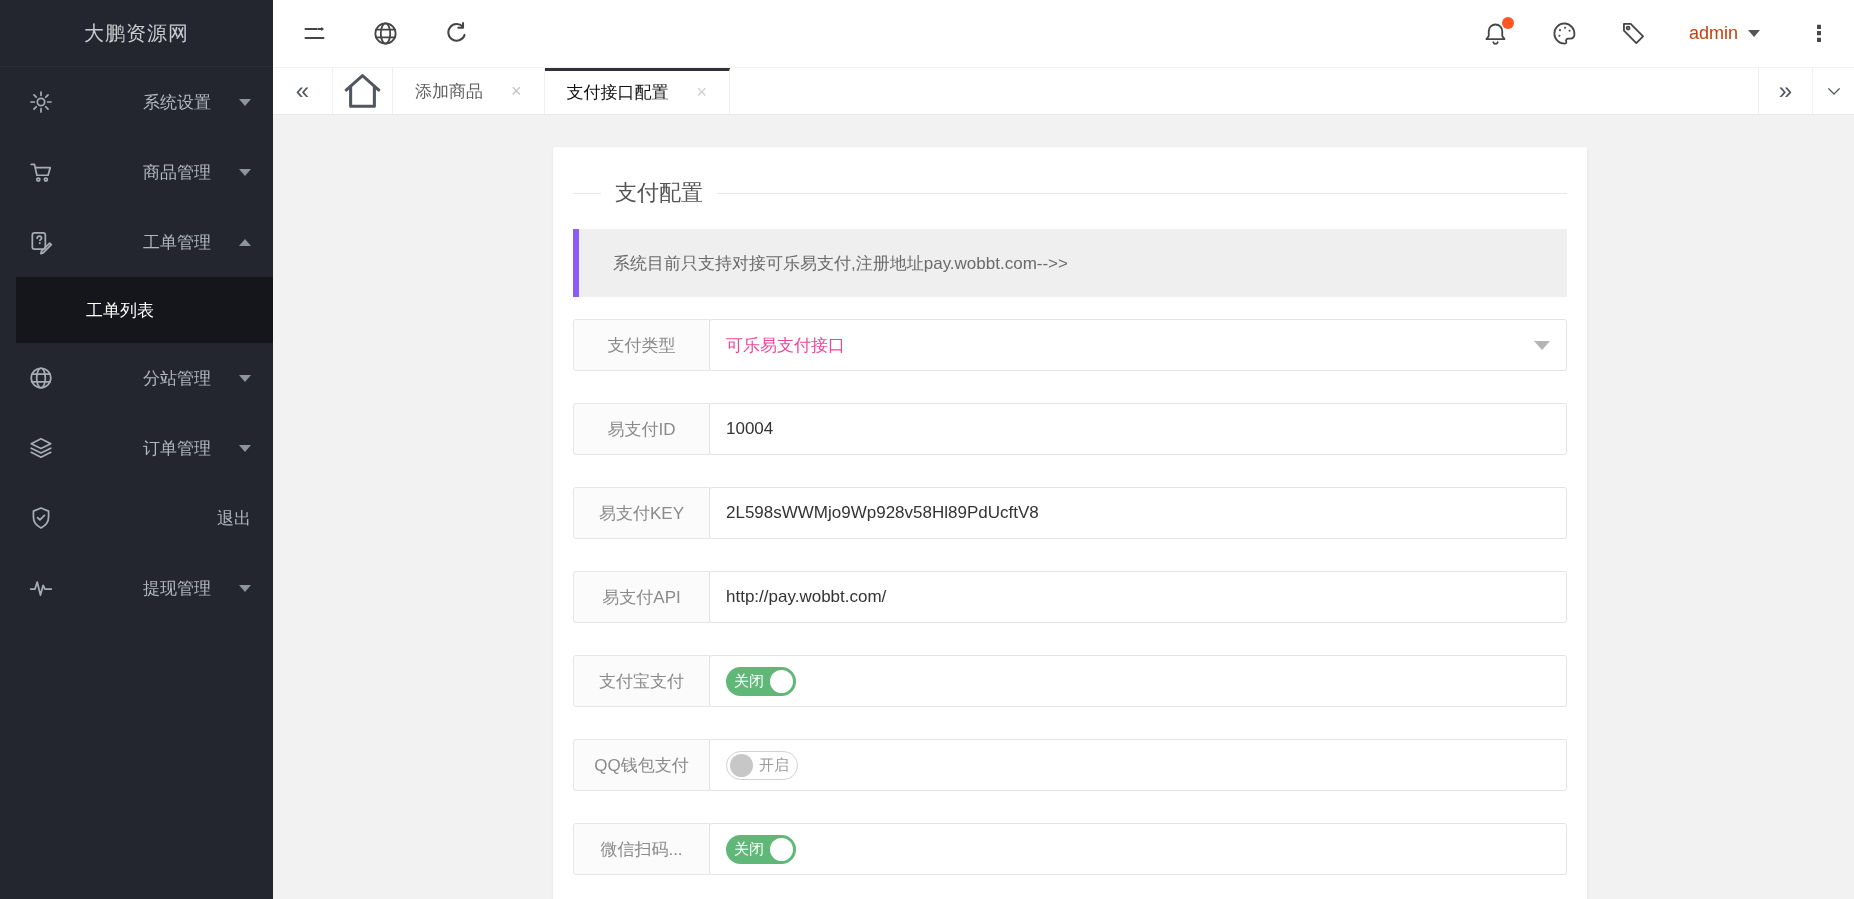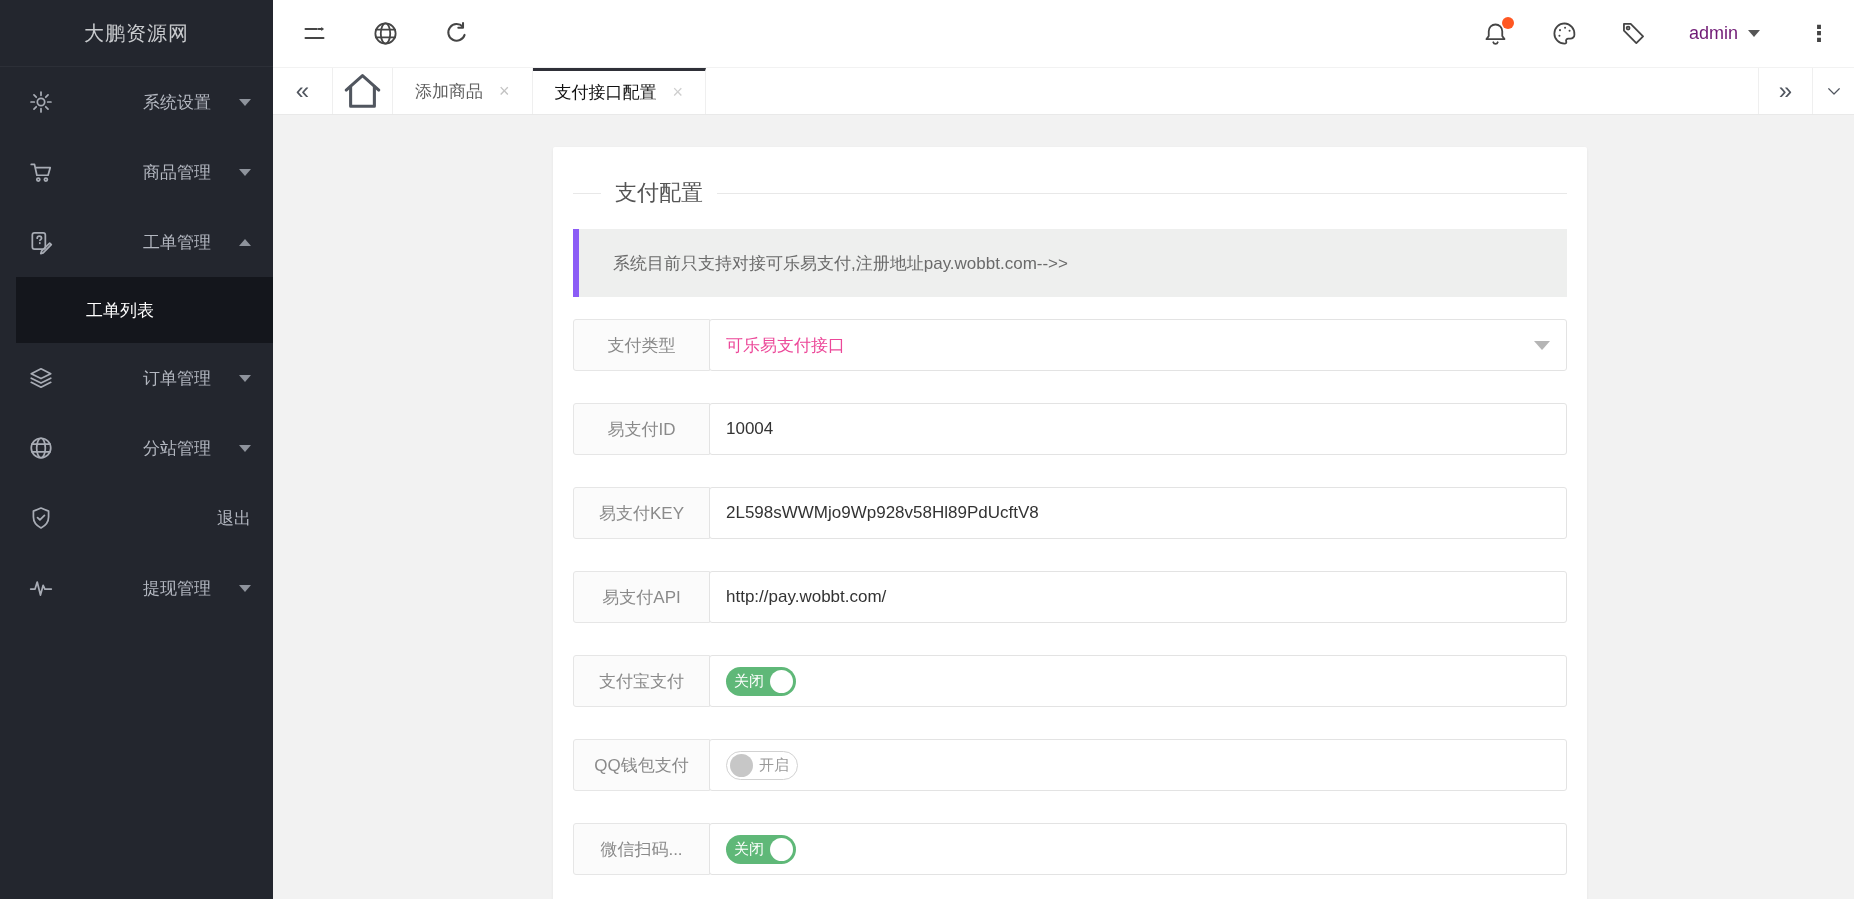--- a/index.html
+++ b/index.html
@@ -26,35 +26,35 @@
   .main { flex:1; display:flex; flex-direction:column; min-width:0; }
 
   
   .topbar { height:67px; background:#ffffff; display:flex; align-items:center;
     padding:0 18px 0 28px; }
   .tb-icon { width:27px; height:27px; color:#454545; cursor:pointer; position:relative; }
   .tb-left { display:flex; align-items:center; gap:44px; }
   .tb-right { margin-left:auto; display:flex; align-items:center; gap:42px; }
   .badge-dot { position:absolute; top:-3px; right:-5px; width:12px; height:12px;
     border-radius:50%; }
-  .tb-user { display:flex; align-items:center; gap:10px; font-size:18px; color:#701a75;
+  .tb-user { display:flex; align-items:center; gap:10px; font-size:18px; color:#c2410c;
     cursor:pointer; }
   .tb-user .chev.down { border-top:7px solid #555; }
   .tb-dots { font-size:22px; color:#444; line-height:1; cursor:pointer; padding:0 6px;
     letter-spacing:0; font-weight:bold; }
 
   
   .tabbar { height:48px; background:#fff; display:flex; align-items:stretch;
     border-top:1px solid #f2f2f2; border-bottom:1px solid #e9e9e9; }
   .tab-nav { width:60px; display:flex; align-items:center; justify-content:center;
     border-right:1px solid #efefef; color:#51565f; font-size:24px; cursor:pointer; }
   .tab-home { width:60px; display:flex; align-items:center; justify-content:center;
     border-right:1px solid #efefef; color:#51565f; cursor:pointer; }
   .tab-home svg { width:24px; height:24px; }
-  .tab { display:flex; align-items:center; gap:16px; padding:0 22px;
+  .tab { display:flex; align-items:center; gap:28px; padding:0 22px;
     border-right:1px solid #efefef; font-size:17px; color:#5f5f5f; cursor:pointer;
     position:relative; }
   .tab .tab-close { color:#c3c3c3; font-size:18px; cursor:pointer; }
   .tab.active { color:#111; border-top:3px solid #2f3038; padding-top:0; }
   .tab.active .tab-close { color:#cfcfcf; }
   .tabbar-spacer { flex:1; }
   .tab-more { width:54px; display:flex; align-items:center; justify-content:center;
     border-left:1px solid #efefef; color:#51565f; font-size:24px; cursor:pointer; }
   .tab-drop { width:42px; display:flex; align-items:center; justify-content:center;
     border-left:1px solid #efefef; color:#51565f; font-size:20px; cursor:pointer; }
@@ -148,38 +148,38 @@
       <span class="chev up"></span>
     </div>
 
     <div class="submenu-item active">
       <span>工单列表</span>
     </div>
 
     <div class="menu-item">
       <span class="mi-icon">
         <svg class="icon" viewBox="0 0 24 24">
+            <circle cx="12" cy="12" r="9"></circle>
+            <ellipse cx="12" cy="12" rx="4" ry="9"></ellipse>
+            <path d="M3.6 8.5h16.8M3.6 15.5h16.8"></path>
+          </svg>
+      </span>
+      <span class="mi-label">分站管理</span>
+      <span class="chev down"></span>
+    </div>
+
+    <div class="menu-item">
+      <span class="mi-icon">
+        <svg class="icon" viewBox="0 0 24 24">
             <path d="M12 3.5l9 4.5-9 4.5L3 8z"></path>
             <path d="M3 12.2l9 4.5 9-4.5"></path>
             <path d="M3 16l9 4.5L21 16"></path>
           </svg>
       </span>
       <span class="mi-label">订单管理</span>
-      <span class="chev down"></span>
-    </div>
-
-    <div class="menu-item">
-      <span class="mi-icon">
-        <svg class="icon" viewBox="0 0 24 24">
-            <circle cx="12" cy="12" r="9"></circle>
-            <ellipse cx="12" cy="12" rx="4" ry="9"></ellipse>
-            <path d="M3.6 8.5h16.8M3.6 15.5h16.8"></path>
-          </svg>
-      </span>
-      <span class="mi-label">分站管理</span>
       <span class="chev down"></span>
     </div>
 
     <div class="menu-item">
       <span class="mi-icon">
         <svg class="icon" viewBox="0 0 24 24">
             <path d="M12 2.8l7 2.9v5.3c0 4.5-2.9 8-7 10.2-4.1-2.2-7-5.7-7-10.2V5.7z"></path>
             <path d="M8.8 11.6l2.2 2.2 4.2-4.2"></path>
           </svg>
       </span>

